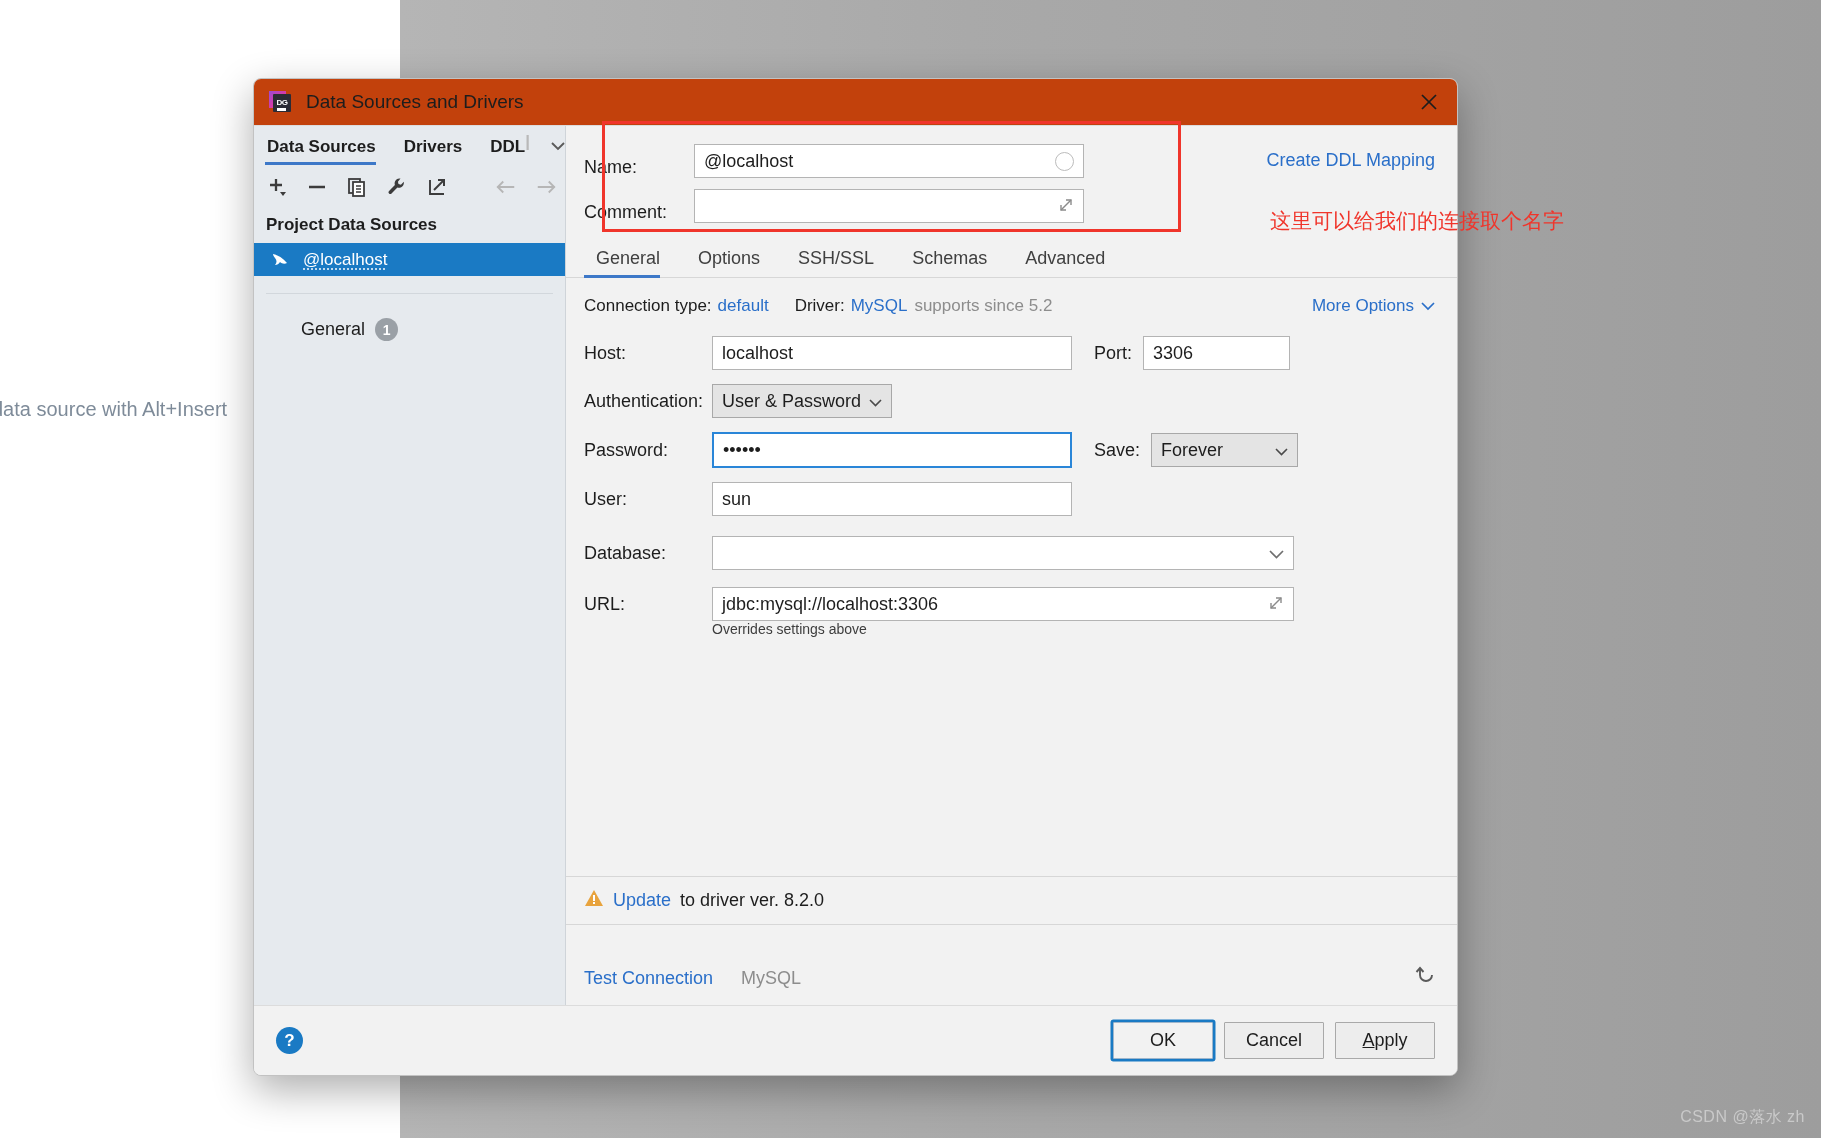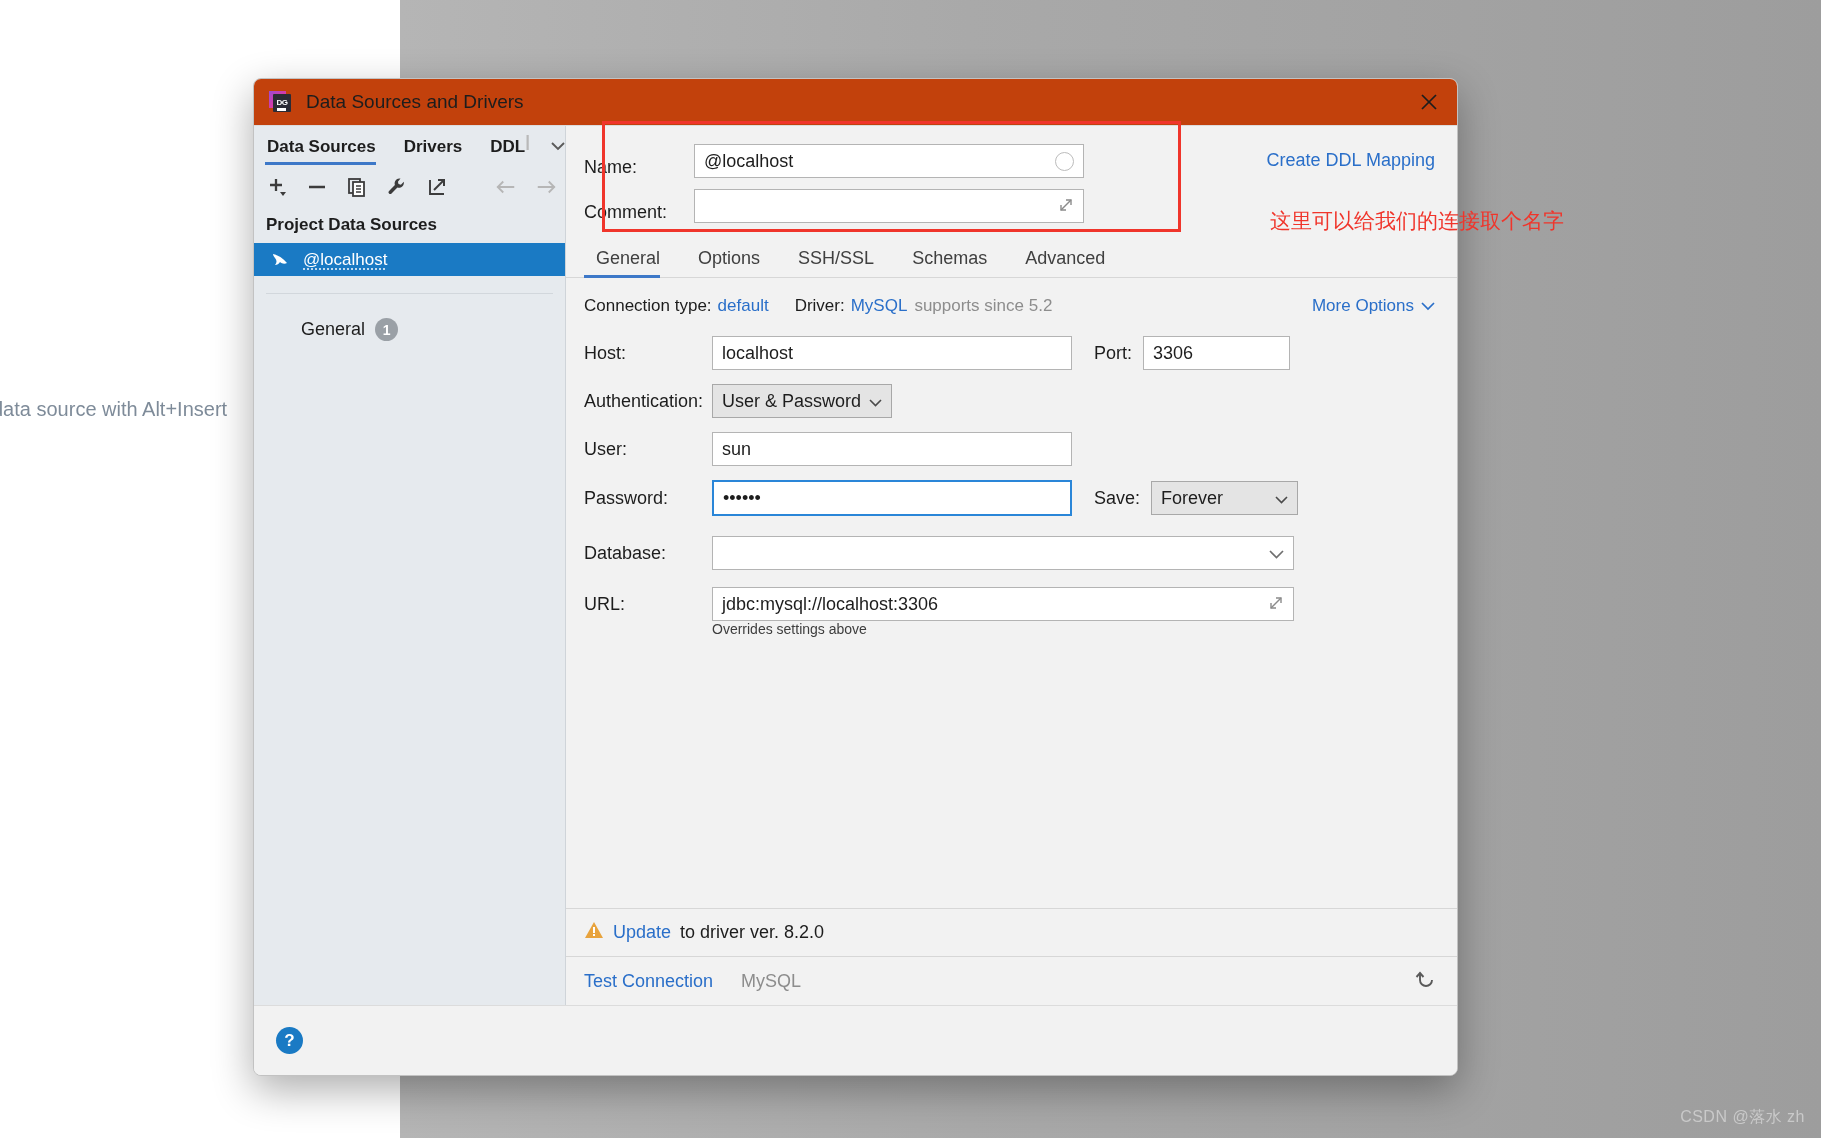--- a/index.html
+++ b/index.html
@@ -247,22 +247,22 @@
     border-top: 1px solid #d7d7d7;
     height: 47px; flex: 0 0 47px;
     display:flex; align-items:center; gap:9px;
     padding-left: 18px; font-size: 18px; color:#1d1d1d;
     background:#f2f2f2;
   }
   #update-bar .lnk { color:#2a6fc9; cursor:default; }
   #test-bar {
     border-top: 1px solid #d7d7d7;
     height: 48px; flex: 0 0 48px;
-    display:flex; align-items:center;
-    padding: 0 18px; font-size: 18px; background:#f2f2f2;
+    display:flex; align-items:flex-end;
+    padding: 16px 18px; font-size: 18px; background:#f2f2f2;
     position: relative;
   }
   #test-bar .lnk { color:#2a6fc9; cursor:default; }
   #test-bar .muted { color:#8d8d8d; margin-left: 28px; }
   #revert-ico { position:absolute; right:20px; color:#5a5a5a; cursor:default; }
 
   
   #footer {
     height: 69px; flex: 0 0 69px;
     border-top: 1px solid #dcdcdc;
@@ -492,39 +492,39 @@
             <span class="cv">User &amp; Password</span>
             <span class="chev">
               <svg width="13" height="8" viewBox="0 0 13 8">
                   <polyline points="1,1 6.5,6.5 12,1" fill="none" stroke="#4a4a4a" stroke-width="1.6"></polyline>
                 </svg>
             </span>
           </span>
         </div>
 
         <div class="frow">
-          <span class="flabel">User:</span>
-          <span class="ftext" style="width:340px">
-            <span>sun</span>
-          </span>
-        </div>
-
-        <div class="frow">
           <span class="flabel">Password:</span>
           <span class="ftext focused" style="width:338px">
             <span>••••••</span>
           </span>
           <span class="inline-lbl">Save:</span>
           <span class="fcombo" style="width:127px">
             <span class="cv">Forever</span>
             <span class="chev">
               <svg width="13" height="8" viewBox="0 0 13 8">
                   <polyline points="1,1 6.5,6.5 12,1" fill="none" stroke="#4a4a4a" stroke-width="1.6"></polyline>
                 </svg>
             </span>
+          </span>
+        </div>
+
+        <div class="frow">
+          <span class="flabel">User:</span>
+          <span class="ftext" style="width:340px">
+            <span>sun</span>
           </span>
         </div>
 
         <div class="frow" style="margin-top:20px">
           <span class="flabel">Database:</span>
           <span class="white-combo" style="width:562px">
             <span class="cv"></span>
             <span class="chev">
               <svg width="15" height="9" viewBox="0 0 15 9">
                   <polyline points="1,1 7.5,7.5 14,1" fill="none" stroke="#6f6f6f" stroke-width="1.7"></polyline>
@@ -569,17 +569,29 @@
             <path d="M5 4 L5 11 A6 6 0 0 0 17 11" fill="none" stroke="#5a5a5a" stroke-width="1.9"></path>
             <polyline points="1.5,8 5,4 8.5,8" fill="none" stroke="#5a5a5a" stroke-width="1.9"></polyline>
           </svg>
         </span>
       </div>
     </div>
   </div>
 
   <div id="footer">
     <div id="help-btn">?</div>
+    <div id="footer-buttons">
+      <div class="btn primary">
+          <span>OK</span>
+        </div>
+      <div class="btn">
+          <span>Cancel</span>
+        </div>
+      <div class="btn">
+          <span class="mn">A</span>
+          <span>pply</span>
+        </div>
+    </div>
   </div>
 </div>
 
 <div id="annot-box"></div>
 <div id="annot-text">这里可以给我们的连接取个名字</div>
 
 </body></html>

